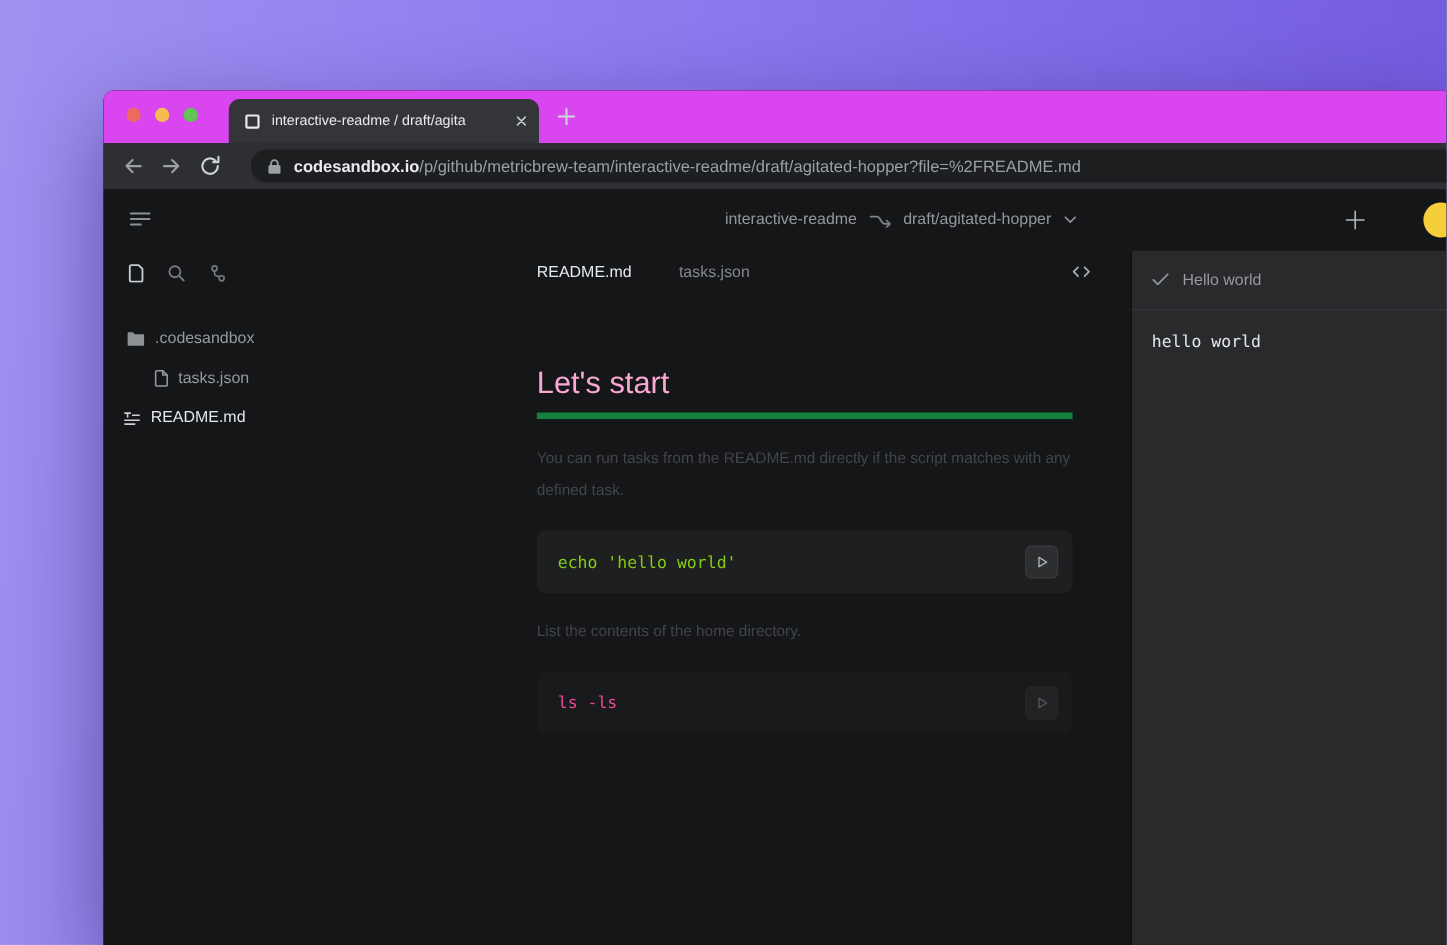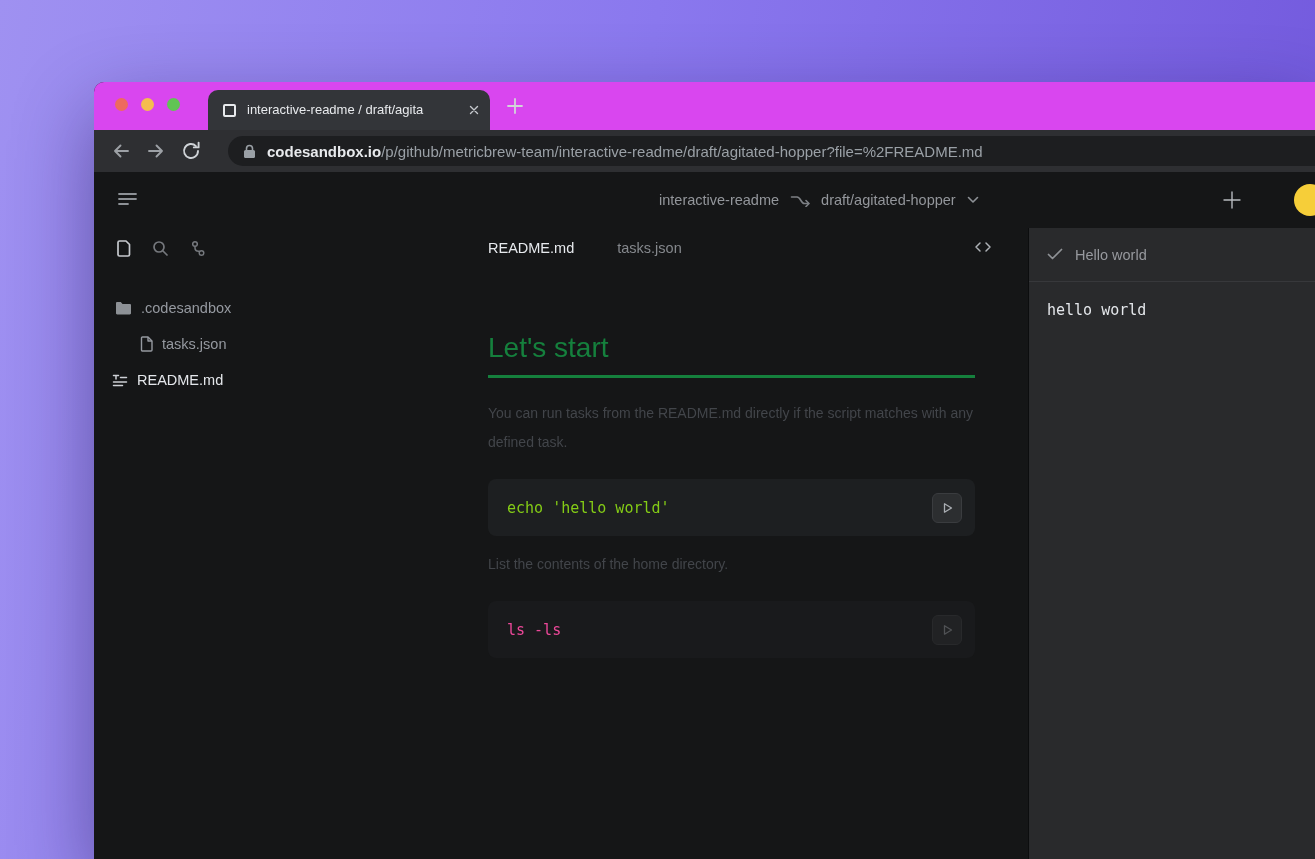--- a/index.html
+++ b/index.html
@@ -62,26 +62,26 @@
   .tree-row.r-readme{ padding-left:18px; color:#e3e6ea; }
   
   .editor{ width:558px; flex:none; display:flex; flex-direction:column; position:relative; }
   .editor-tabs{ height:40px; flex:none; display:flex; align-items:center;
     padding-left:18px; gap:43px; font-size:14.5px; }
   .etab-active{ color:#e6e9ed; }
   .etab{ color:#85888d; }
   .code-toggle{ position:absolute; right:36px; top:11px; display:flex; }
   .doc{ padding:22px 53px 0 18px; overflow:hidden; }
   .doc h1{ font-size:38px; line-height:48px; font-weight:400; color:#4a4d52; letter-spacing:.2px; }
-  .doc h2{ font-size:28px; line-height:34px; font-weight:400; color:#15803d;
-    padding-bottom:10px; border-bottom:3px solid #15803d; }
+  .doc h2{ font-size:28px; line-height:34px; font-weight:400; color:#f9a8d4;
+    padding-bottom:10px; border-bottom:6px solid #15803d; }
   .h2-first{ margin-top:41px; }
   .h2-second{ margin-top:33px; }
   .doc p{ font-size:14px; line-height:29px; color:#42454a; }
-  .p-first{ margin-top:21px; } .p-second{ margin-top:14px; }
+  .p-first{ margin-top:21px; } .p-second{ margin-top:20px; }
   .codeblock{ margin-top:22px; height:57px; background:#1d1f21; border-radius:8px;
     display:flex; align-items:center; padding:0 13px 0 19px;
     font-family:"DejaVu Sans Mono", monospace; font-size:15px; color:#84cc16; }
   .run{ margin-left:auto; width:30px; height:30px; border-radius:6px; background:#2c2e30;
     border:1px solid #3a3c3f; display:flex; align-items:center; justify-content:center; flex:none; }
   .codeblock.dim{ background:#191a1c; color:#ec4899;justify-content:center; }
   .codeblock.dim .run{ background:#212224; border-color:#28292b; }
   .codeblock.dim .run svg path{ stroke:#505255; }
   
   .task-panel{ flex:1; background:#292a2c; border-left:1px solid #0c0d0e;

